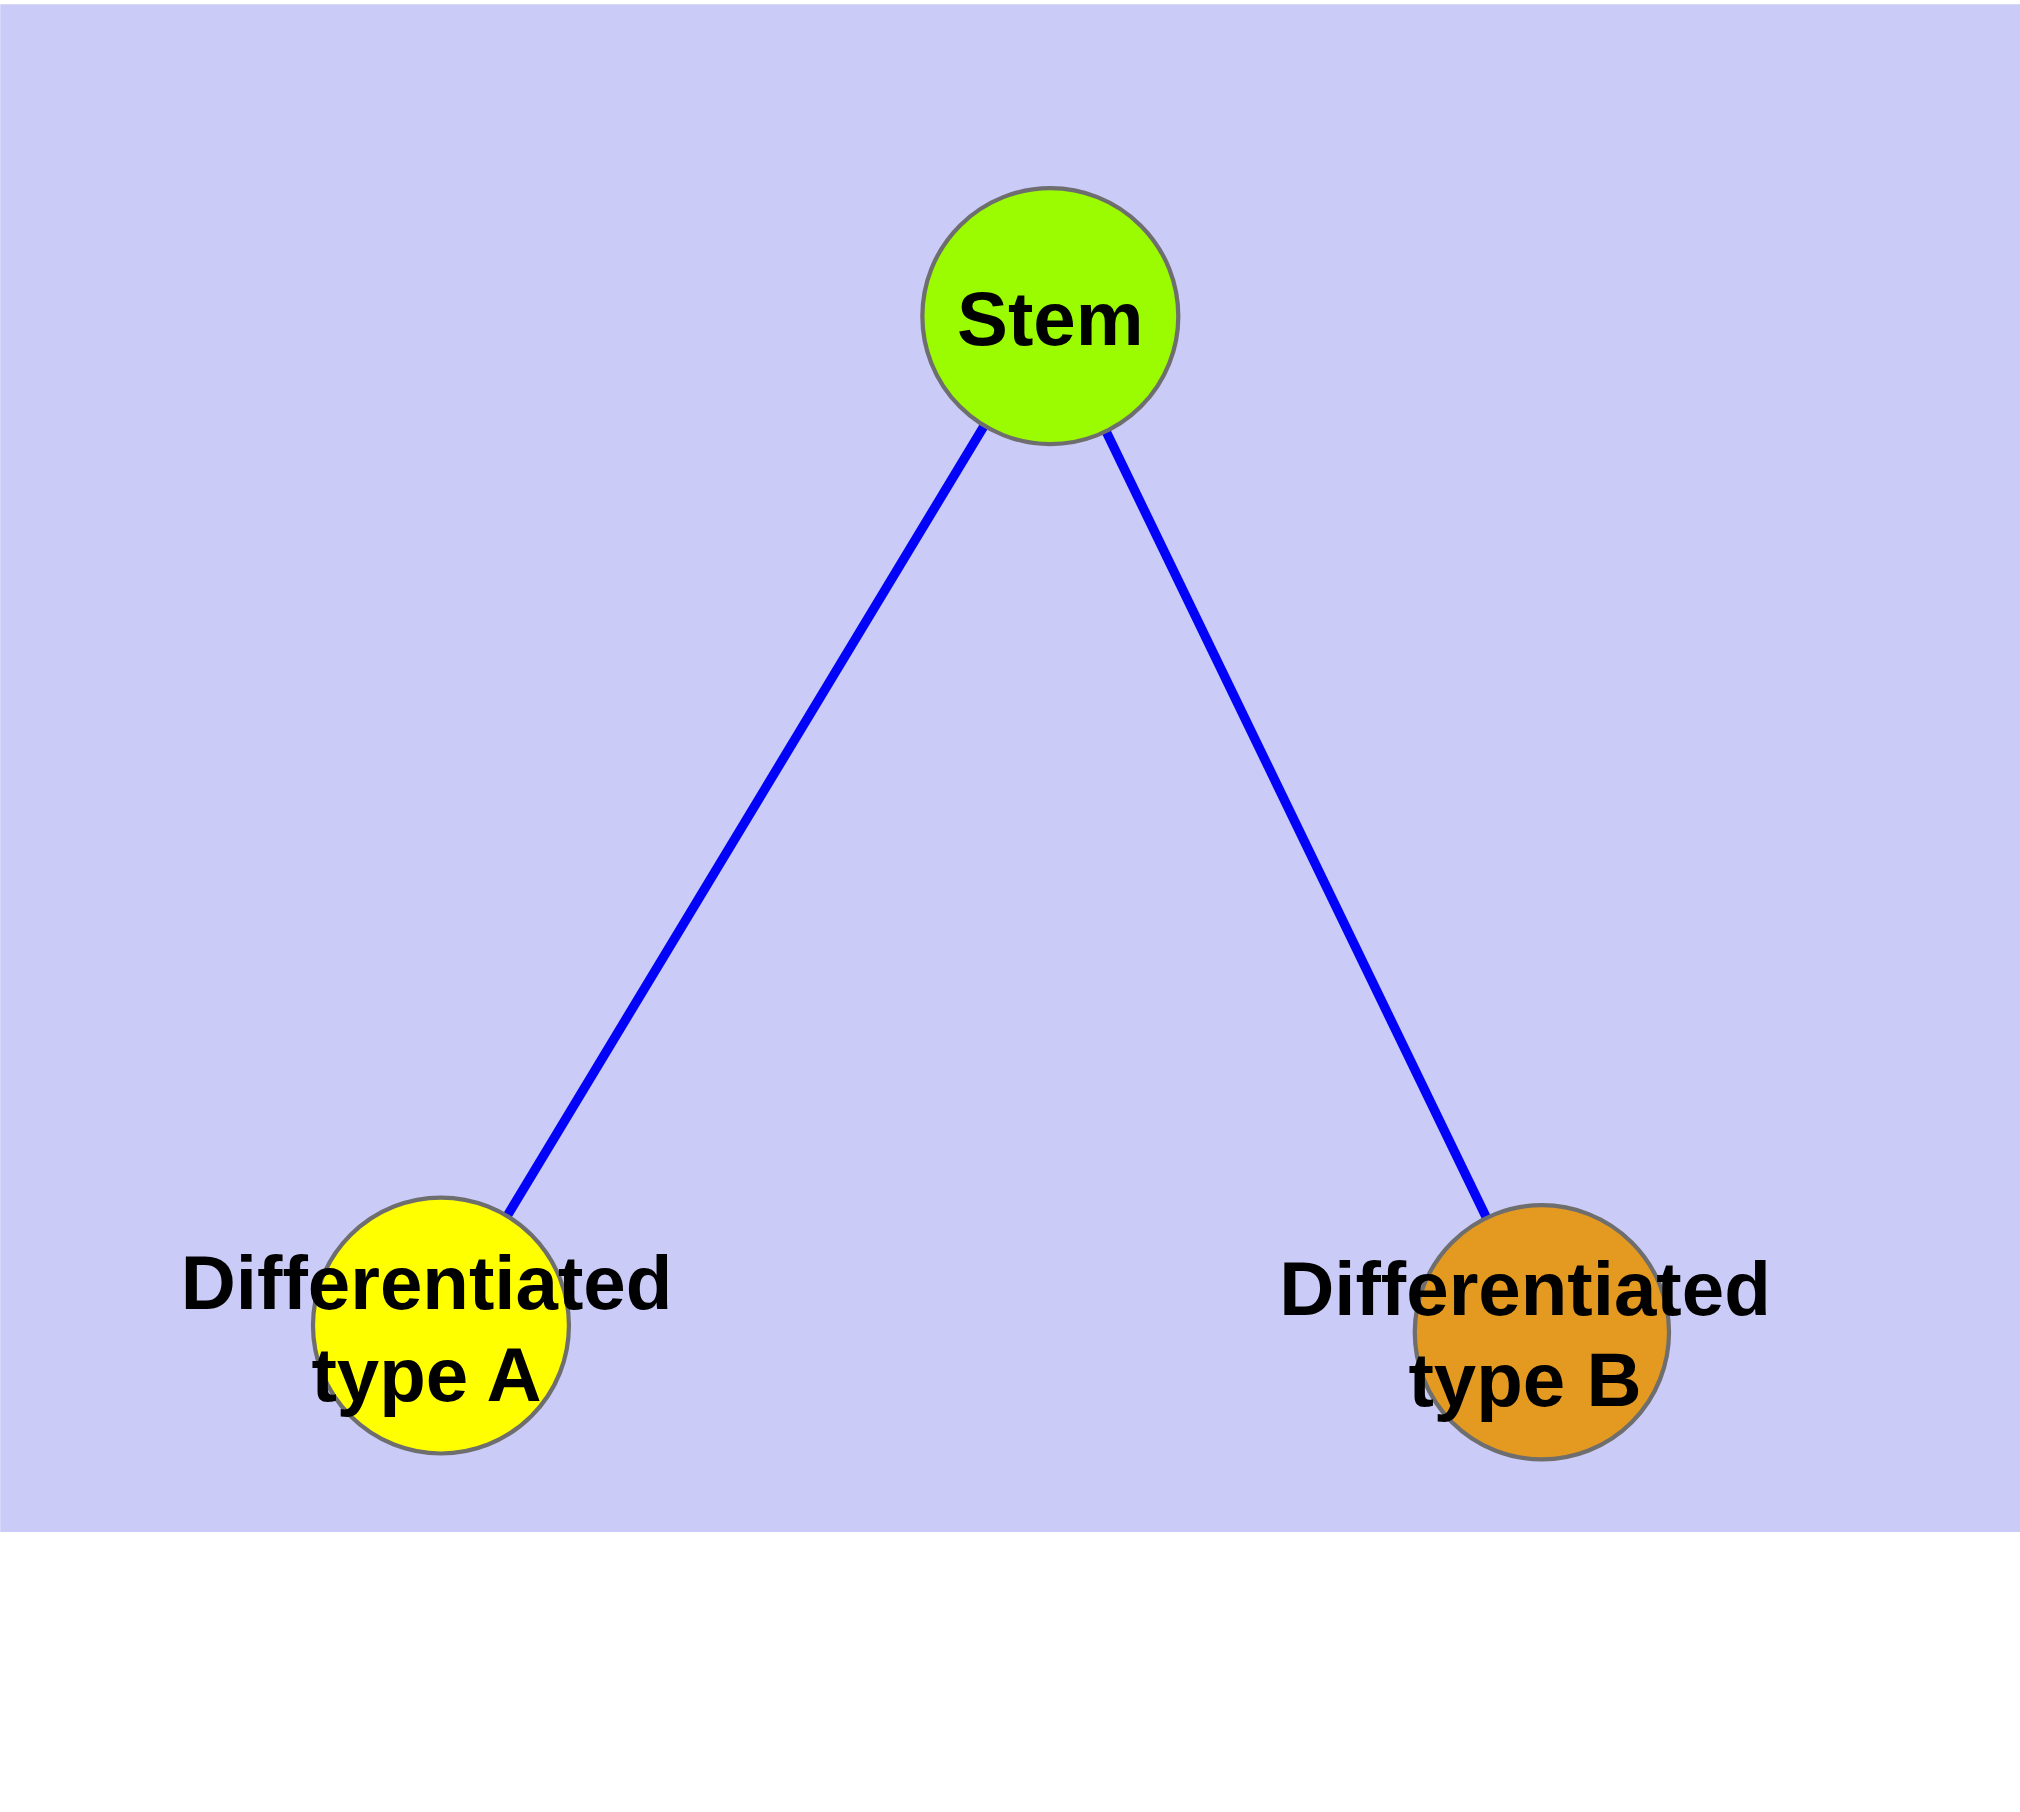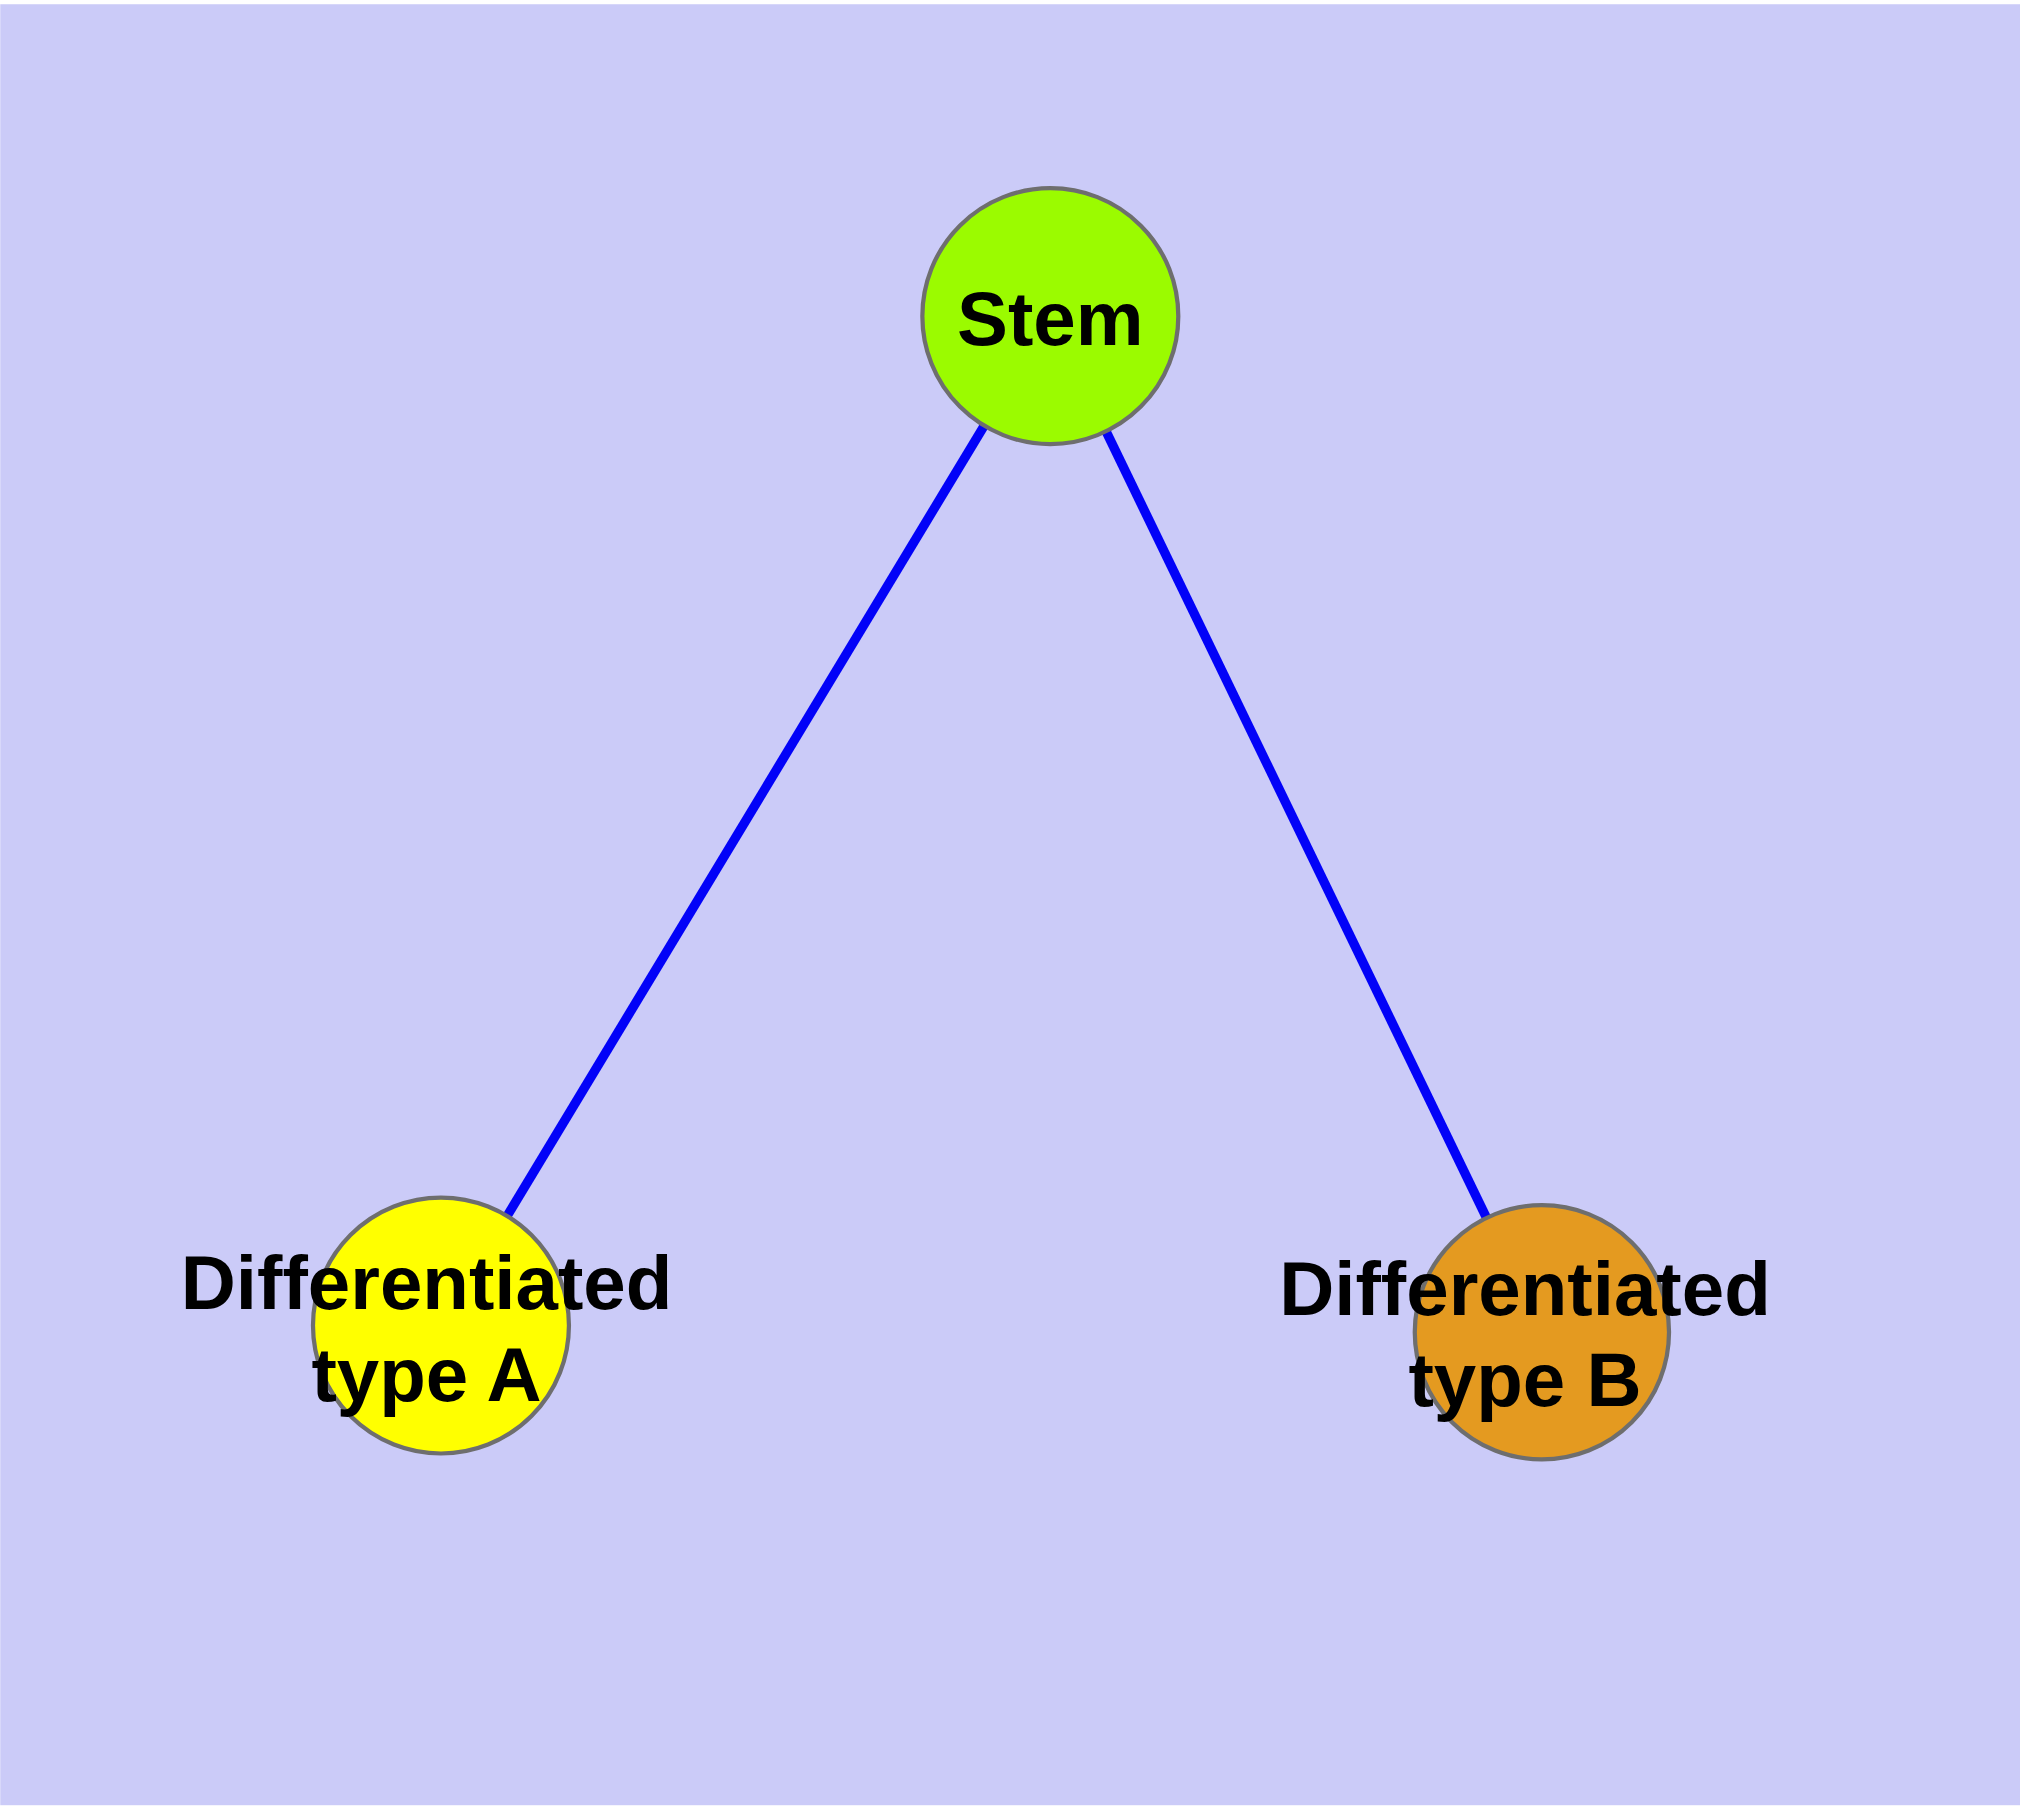--- a/index.html
+++ b/index.html
@@ -2,21 +2,21 @@
 <html style="font-size:13.6px"><head>
 <meta charset="utf-8">
 <style>
   html, body {
     margin: 0;
     padding: 0;
     background: #ffffff;
   }
   .stage {
     width: 2021px;
-    height: 1812px;
+    height: 1532px;
     position: relative;
   }
   svg { display: block; }
   .node-label {
     font-family: "Liberation Sans", sans-serif;
     font-weight: bold;
     font-size: 90px;
     text-anchor: middle;
   }
 </style>

